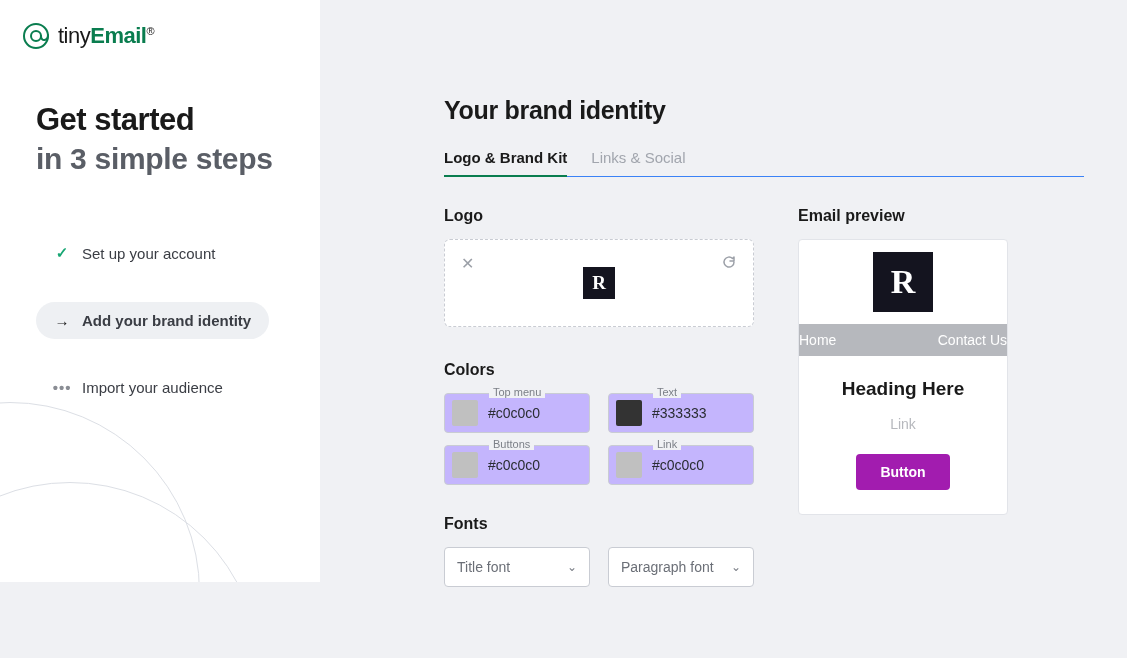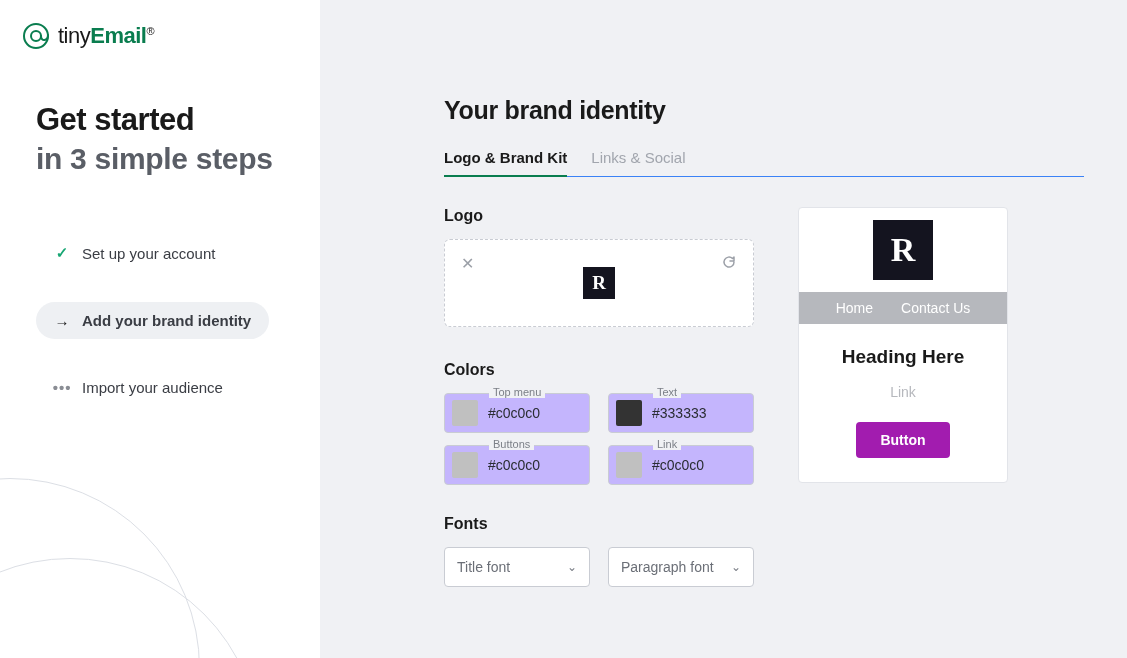--- a/index.html
+++ b/index.html
@@ -8,21 +8,21 @@
   background: #f0f1f4;
   width: 1127px;
   height: 658px;
   overflow: hidden;
   position: relative;
 }
 .sidebar {
   position: absolute;
   left: 0; top: 0;
   width: 320px;
-  height: 658px;
+  height: 582px;
   background: #fff;
   border-top-right-radius: 0;
   overflow: hidden;
 }
 .sidebar::after {
   content: "";
   position: absolute;
   top: -200px;
   left: -80px;
   width: 520px;
@@ -248,21 +248,21 @@
   overflow: hidden;
   text-align: center;
 }
 .preview-logo-wrap { padding: 12px 0; }
 .preview-card .r-logo.big { width: 60px; height: 60px; font-size: 34px; margin: 0 auto;}
 .preview-menu {
   background: #b6b8bd;
   color: #fff;
   font-size: 14px;
   padding: 8px 0;
-  display: flex; justify-content: center; gap: 28px;
+  display: flex; justify-content: space-between; gap: 28px;
 }
 .preview-body { padding: 22px 16px 24px; }
 .preview-body h3 { font-size: 19px; font-weight: 800; color: #1a1a1a; }
 .preview-body p { font-size: 14px; color: #4b4f57; margin-top: 12px; line-height: 1.4; }
 .preview-body .link { color:#b6b8bd; margin-top:16px; font-size:14px; display:block;}
 .preview-btn {
   margin-top: 22px;
   background: #a21caf;
   color: #fff;
   border: none;
@@ -366,20 +366,21 @@
           <span class="chev">⌄</span>
         </div>
         <div class="select">
           <span>Paragraph font</span>
           <span class="chev">⌄</span>
         </div>
       </div>
     </div>
 
     <div class="right-col">
+      <div class="section-label">Email preview</div>
       <div class="preview-card">
         <div class="preview-logo-wrap">
           <div class="r-logo big">R</div>
         </div>
         <div class="preview-menu">
           <span>Home</span>
           <span>Contact Us</span>
         </div>
         <div class="preview-body">
           <h3>Heading Here</h3>

